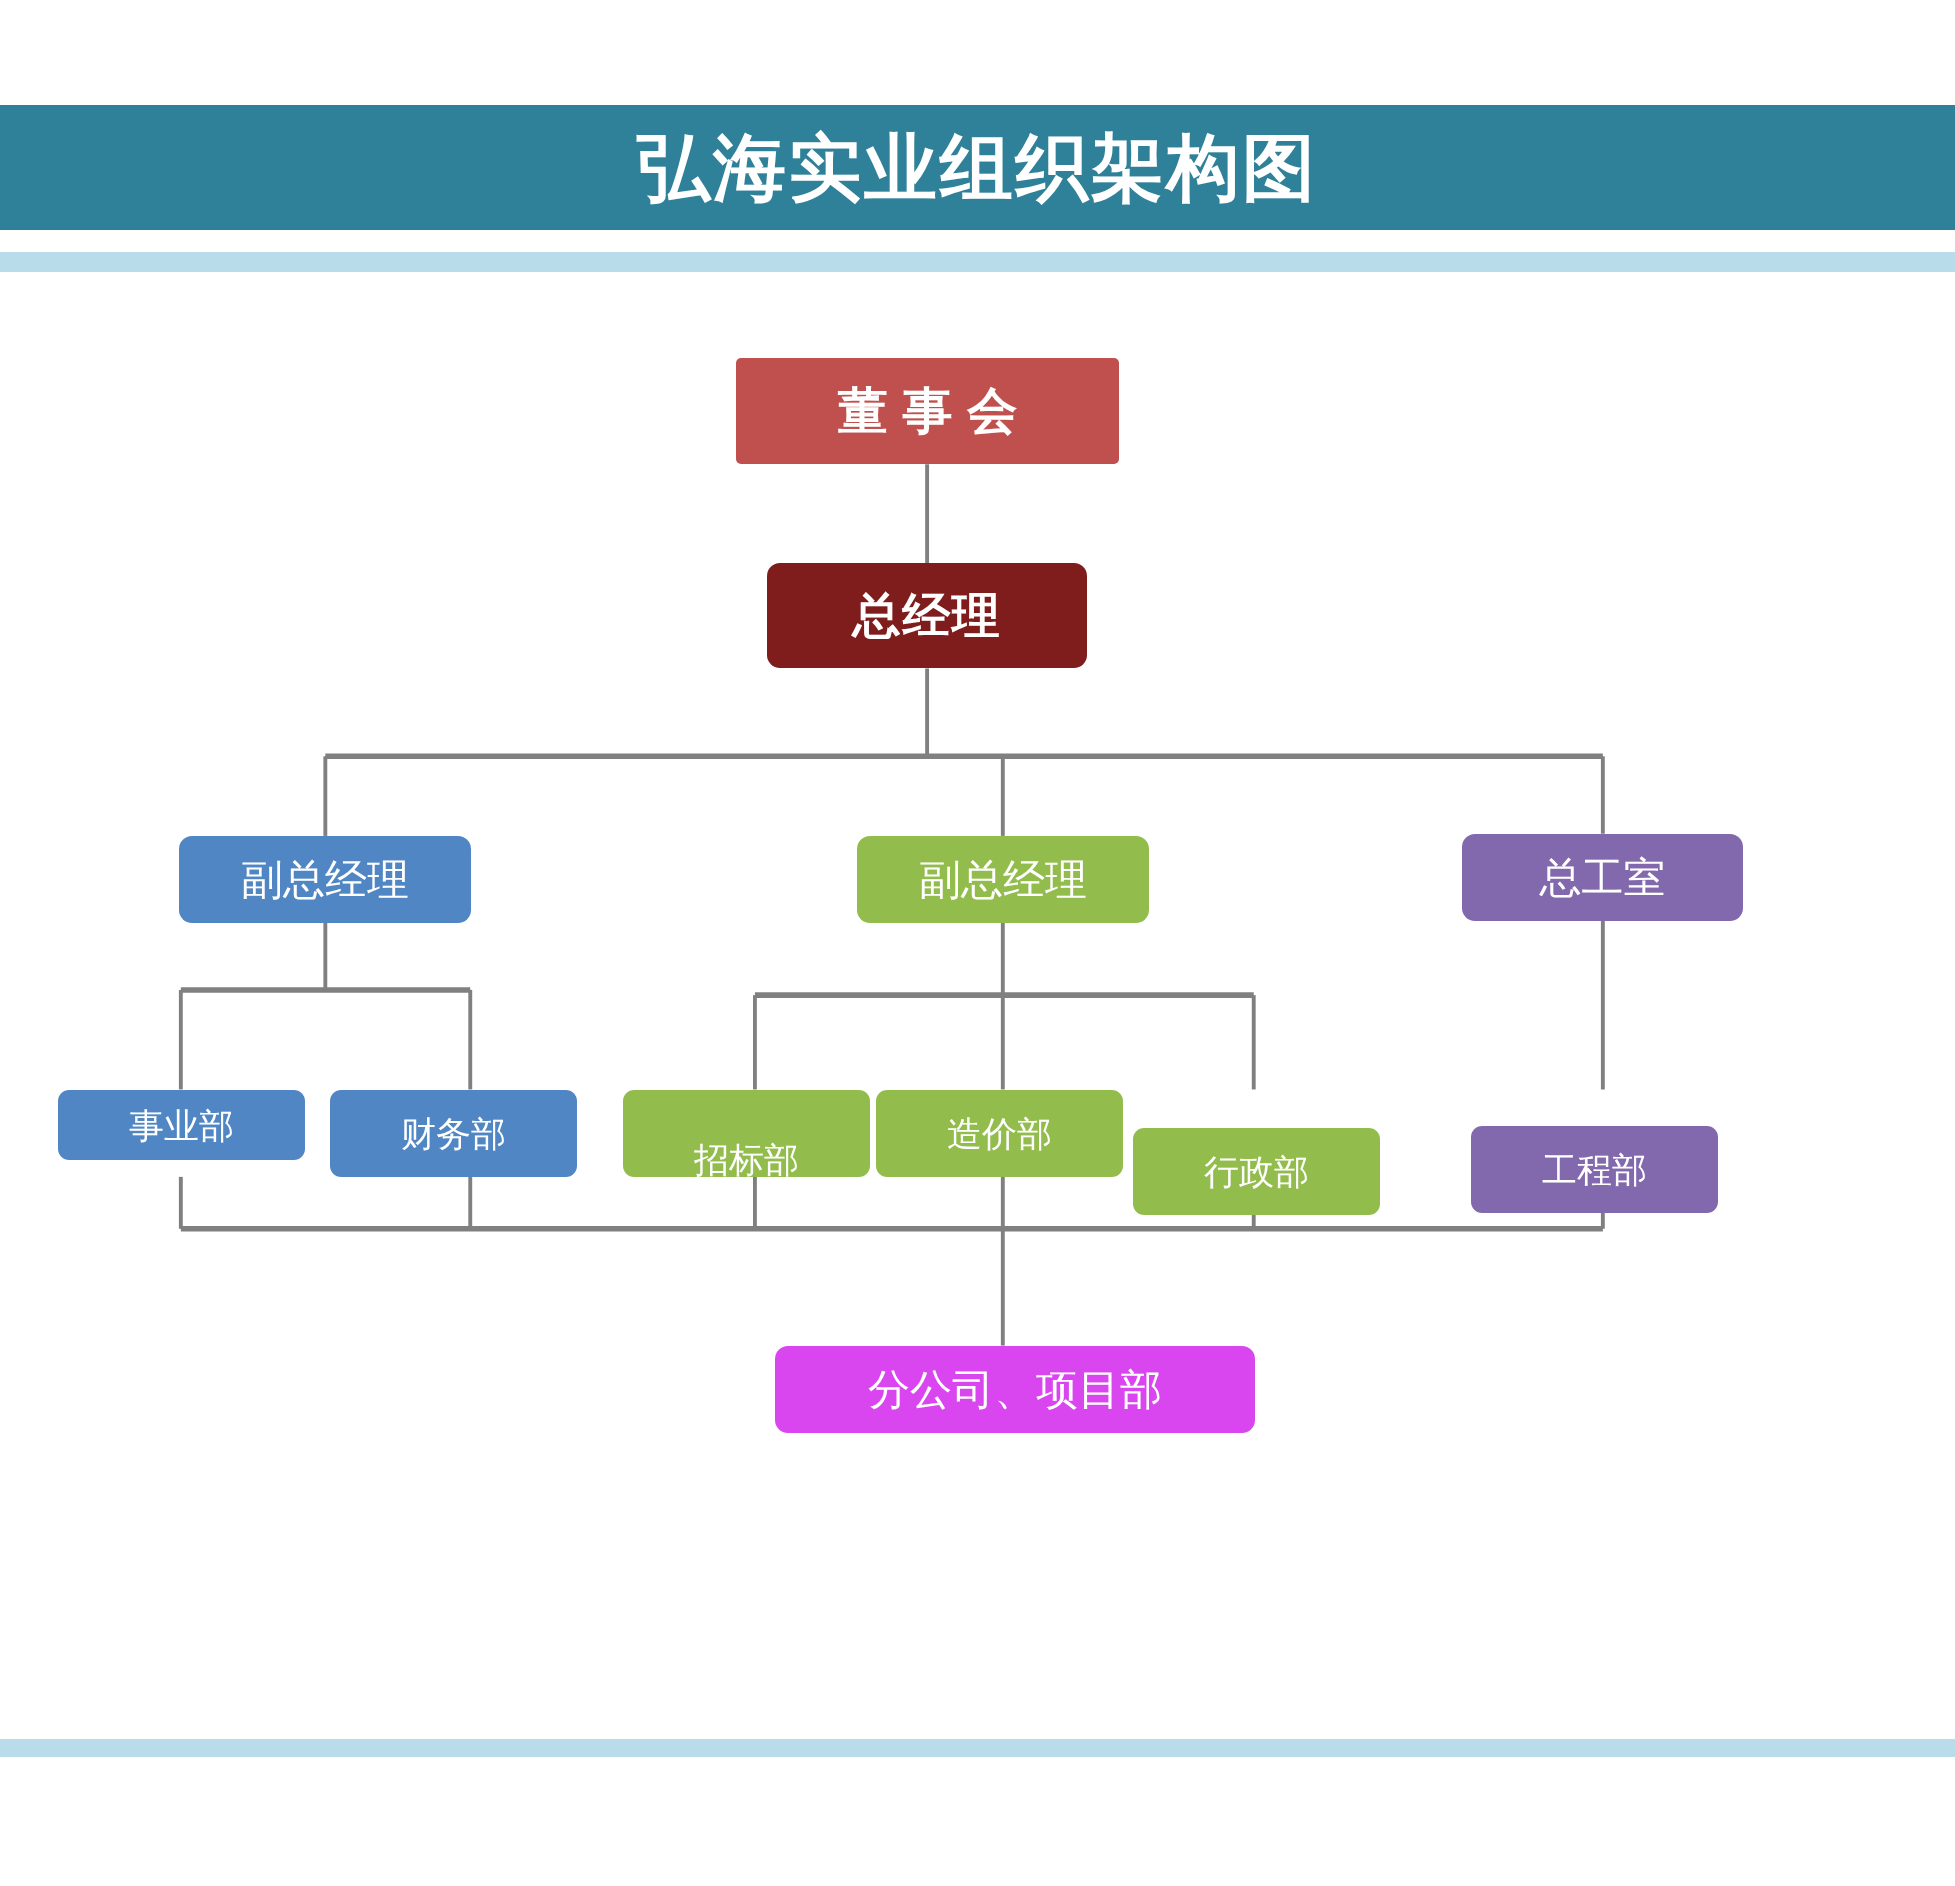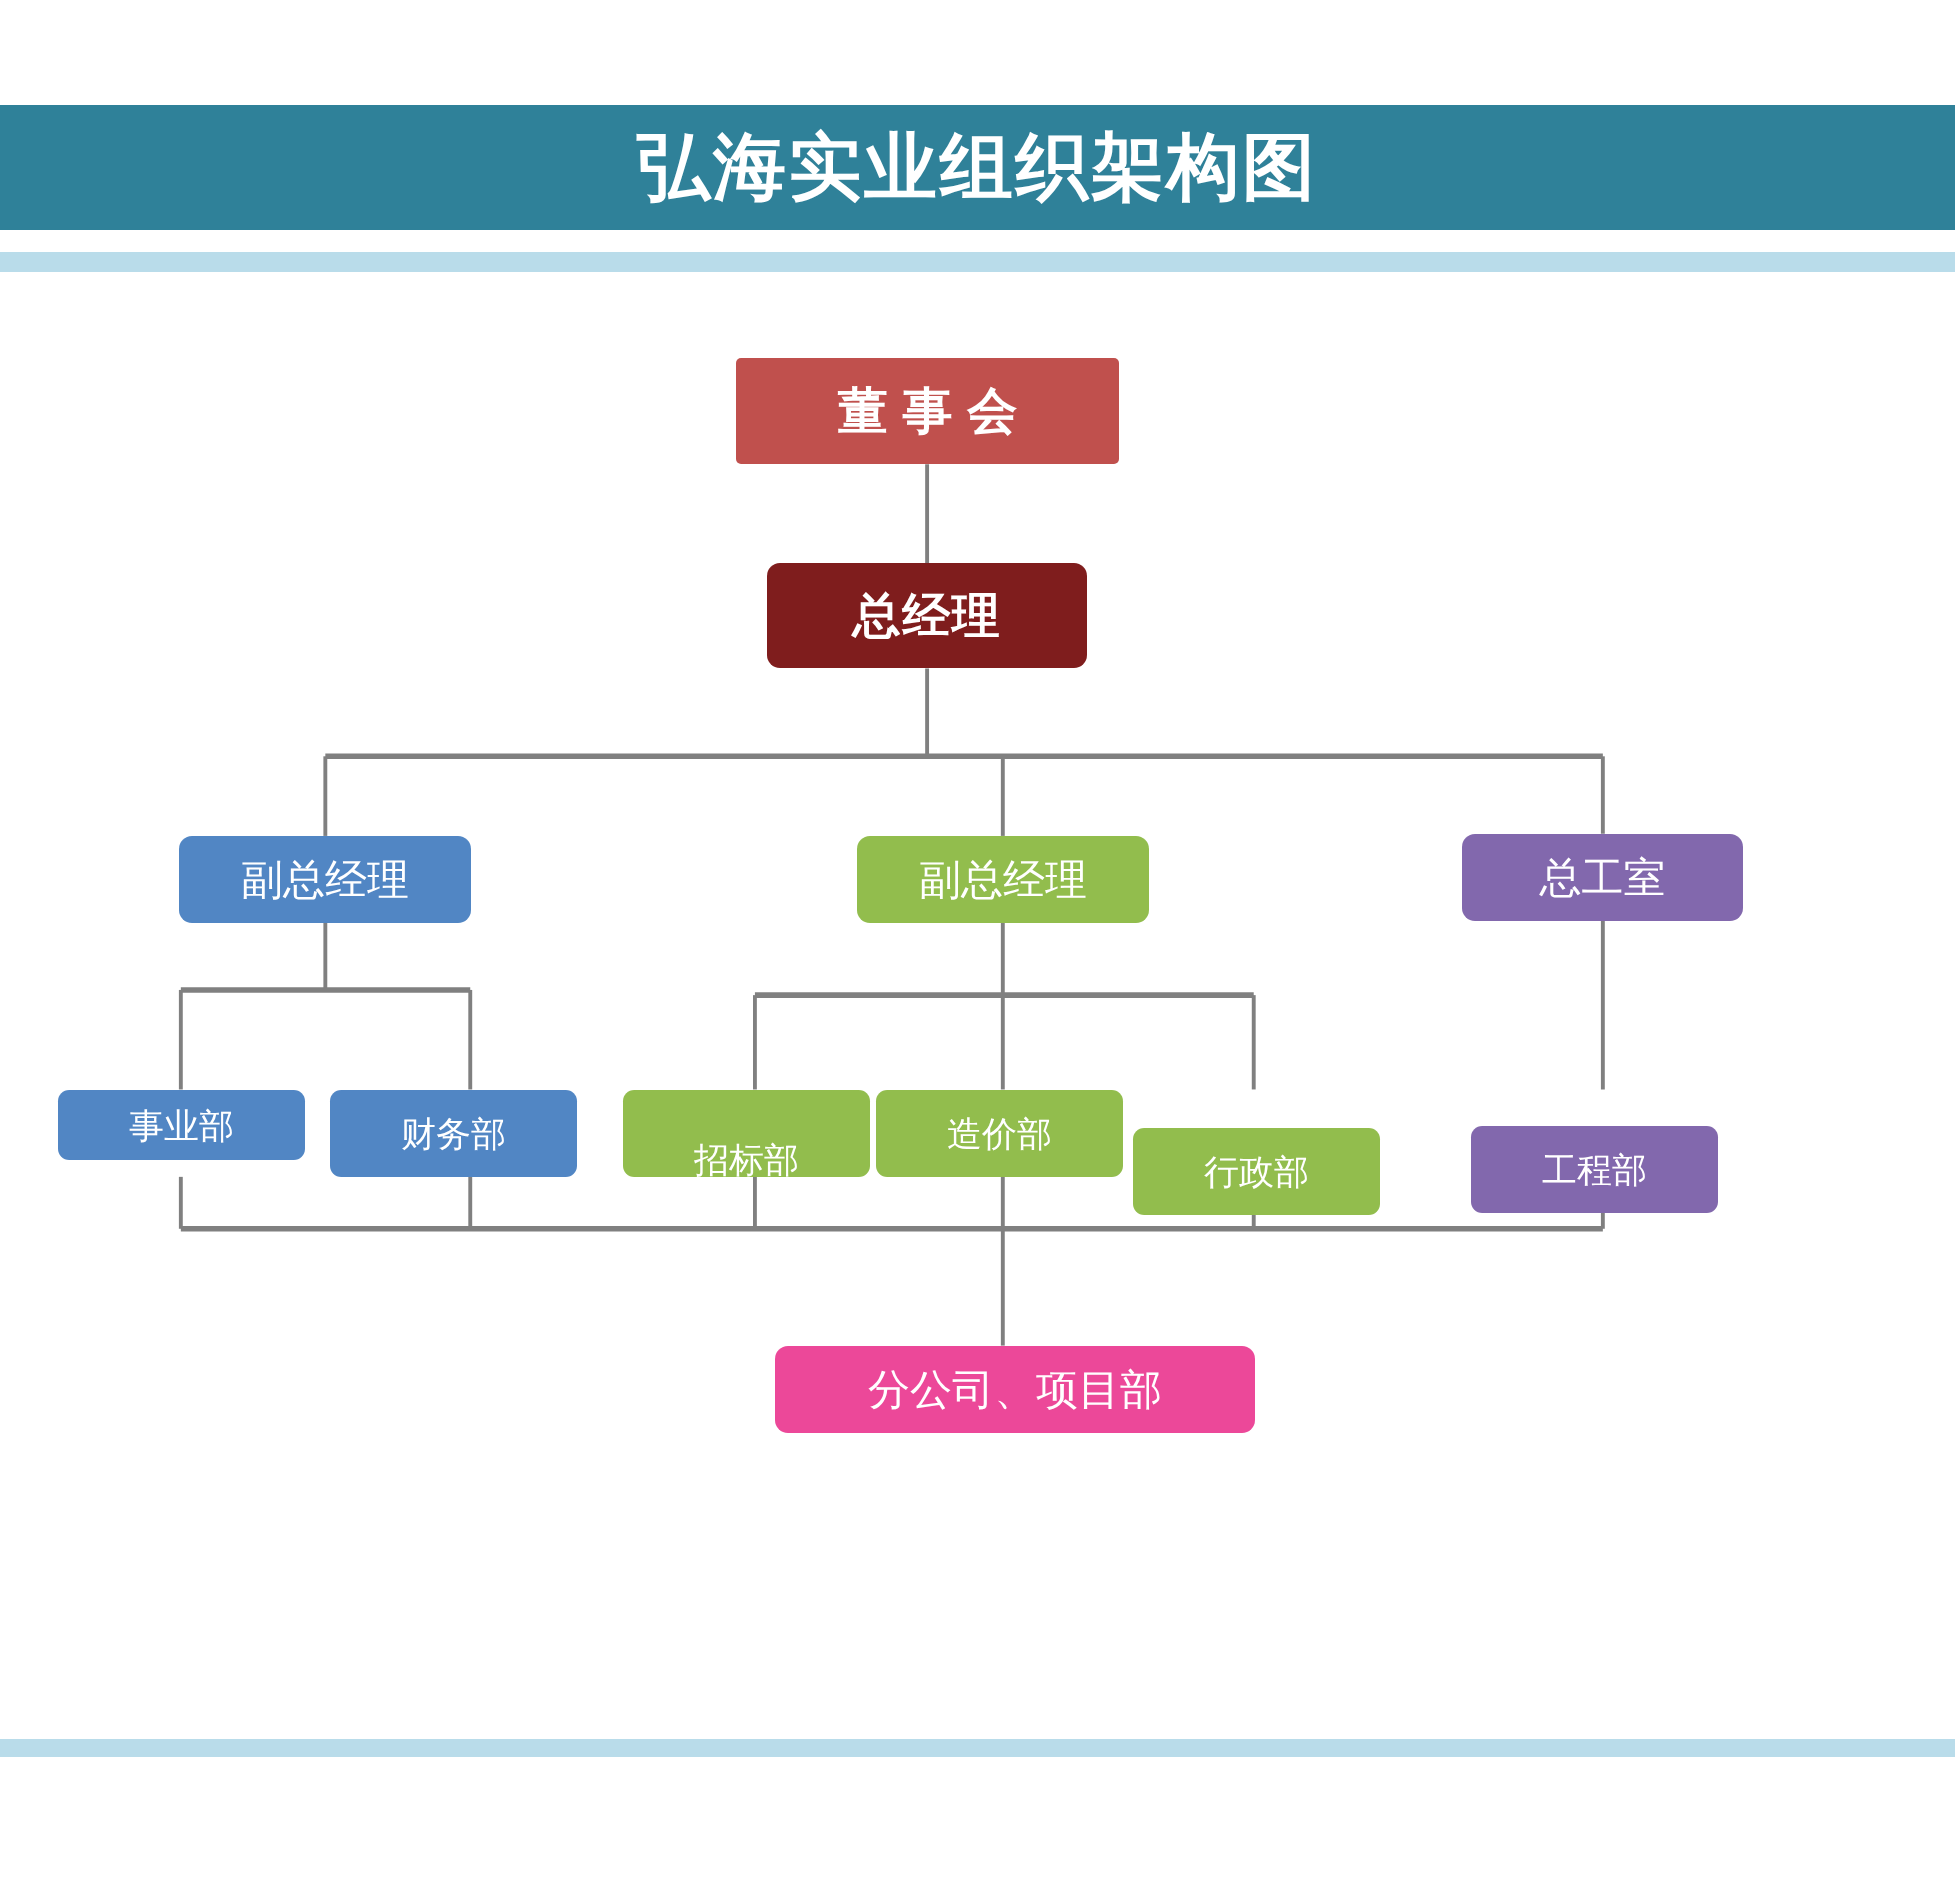--- a/index.html
+++ b/index.html
@@ -46,21 +46,20 @@
     height: 125px;
     display: flex;
     align-items: center;
     justify-content: center;
     color: #ffffff;
     font-size: 73px;
     font-weight: bold;
     letter-spacing: 2.6px;
     line-height: 1;
     white-space: nowrap;
-    font-family: Liberation Serif, serif;
   }
 
   
   #chart-canvas {
     position: absolute;
     left: 0;
     top: 0;
     width: 1955px;
     height: 1886px;
   }
@@ -209,18 +208,18 @@
   </div>
 
   <div class="node dept" style="left:1133px; top:1090px; width:247px; height:87px; background:#92bd4d;margin-top:38px;">
     <span>行政部</span>
   </div>
 
   <div class="node dept" style="left:1471px; top:1090px; width:247px; height:87px; background:#8268ad;margin-top:36px;">
     <span>工程部</span>
   </div>
 
-  <div class="node branch" style="left:775px; top:1346px; width:480px; height:87px; background:#ec4899;">
+  <div class="node branch" style="left:775px; top:1346px; width:480px; height:87px; background:#d946ef;">
     <span>分公司、项目部</span>
   </div>
 
 </div>
 
 
 </body></html>

